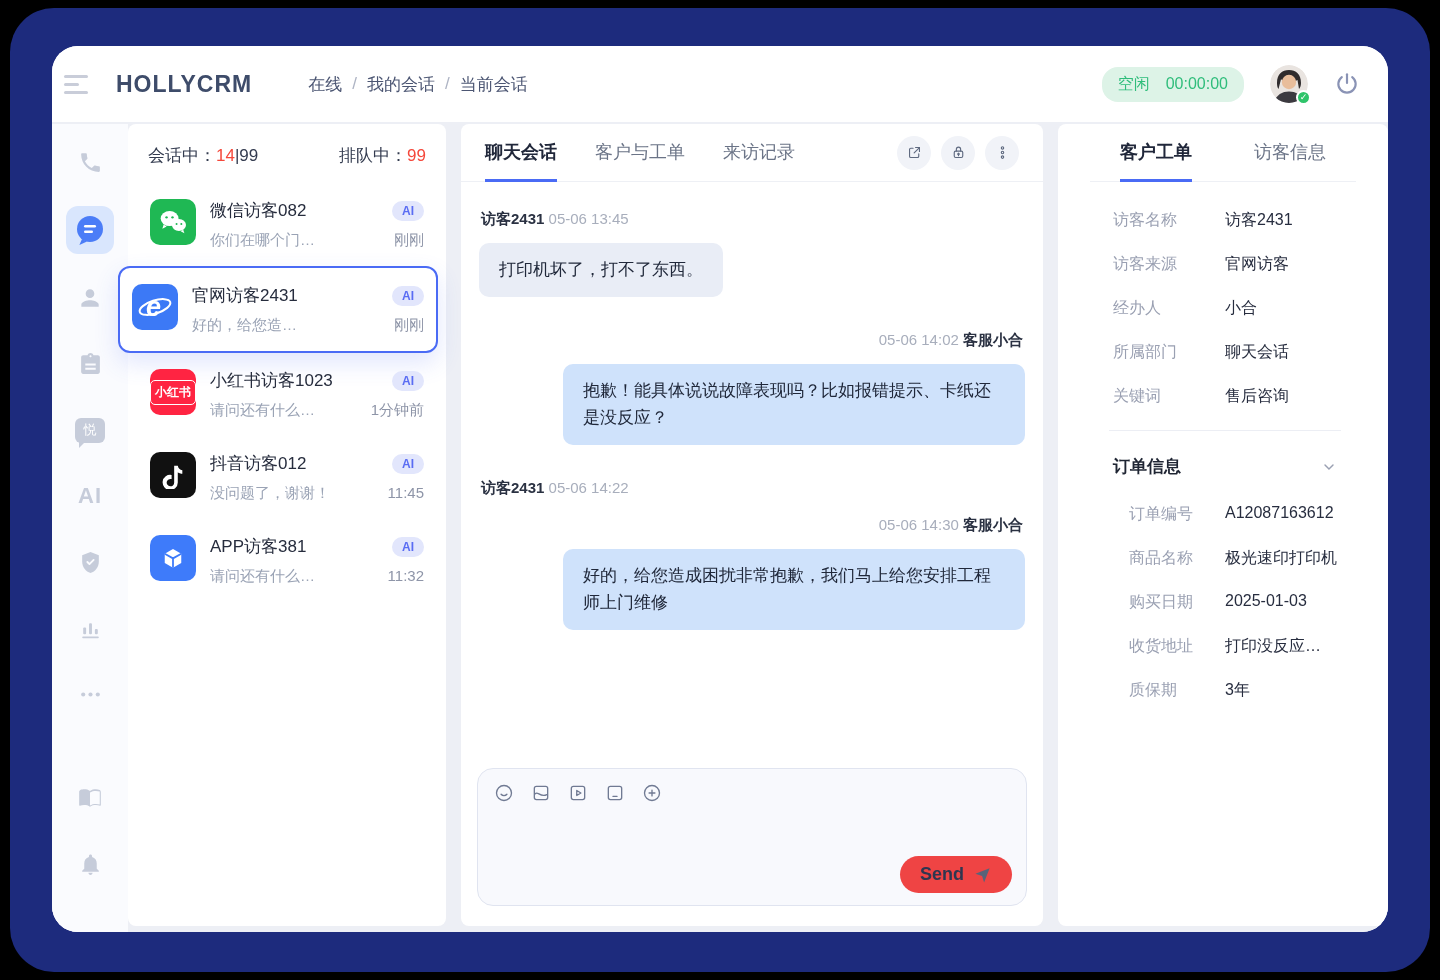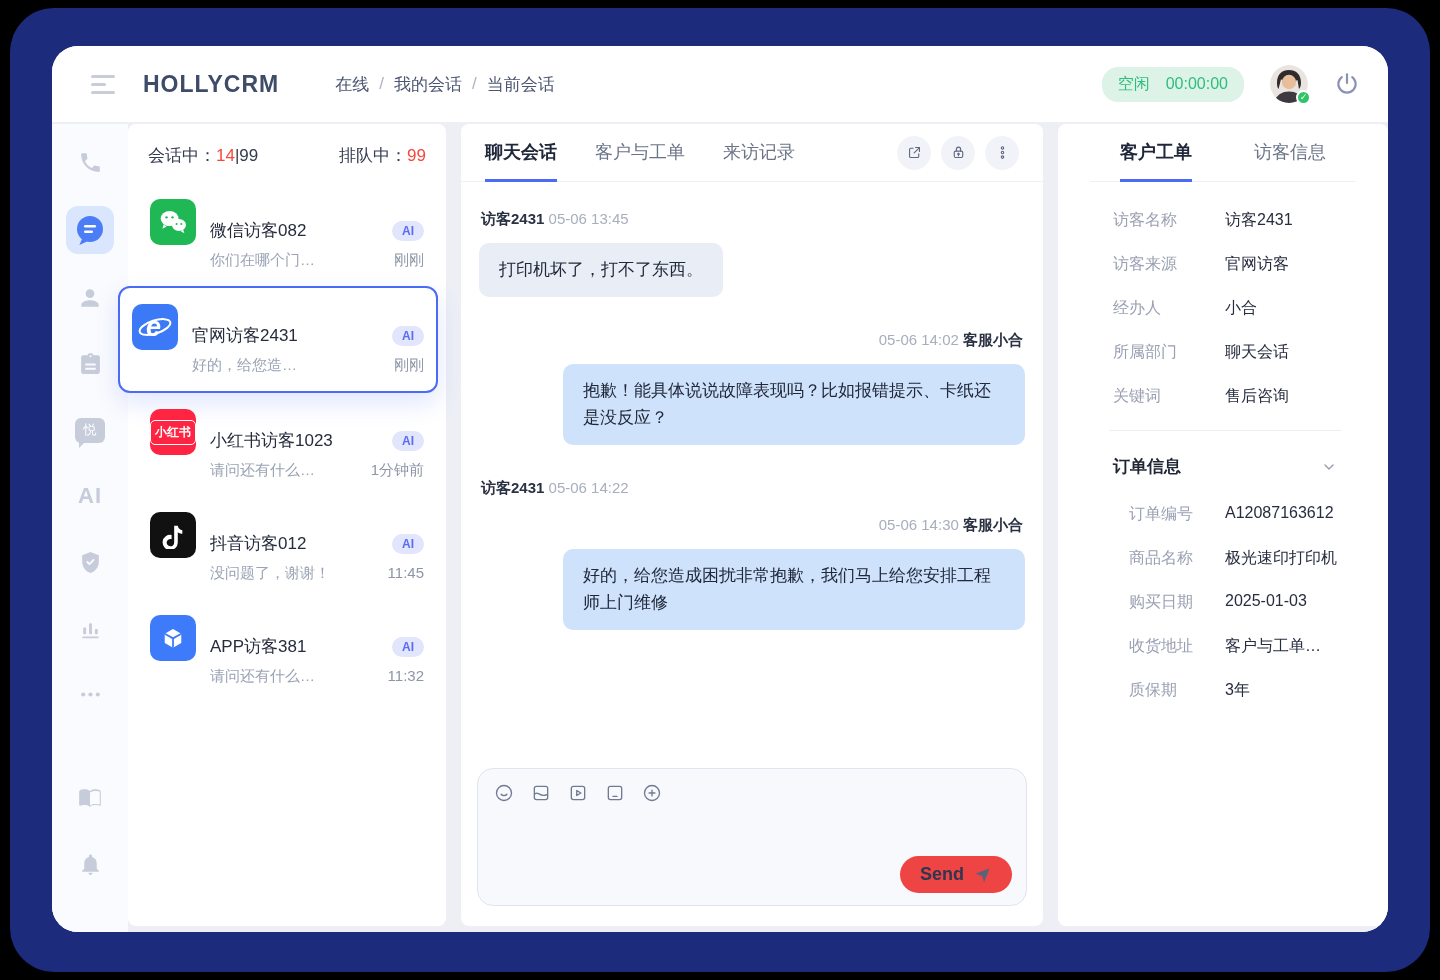--- a/index.html
+++ b/index.html
@@ -4,21 +4,21 @@
 <style>
   * { margin:0; padding:0; box-sizing:border-box; }
   html,body { width:1440px; height:980px; background:#000; overflow:hidden;
     font-family:"Liberation Sans","DejaVu Sans",sans-serif; }
   .frame { position:absolute; left:10px; top:8px; right:10px; bottom:8px;
     background:#1d2b7d; border-radius:44px; }
   .app { position:absolute; left:42px; top:38px; right:42px; bottom:40px;
     background:#fff; border-radius:26px; overflow:hidden; display:flex; flex-direction:column; }
 
   
-  .hdr { height:76px; flex:0 0 76px; display:flex; align-items:center; padding:0 28px 0 39px; background:#fff; }
+  .hdr { height:76px; flex:0 0 76px; display:flex; align-items:center; padding:0 28px 0 12px; background:#fff; }
   .burger { width:26px; display:flex; flex-direction:column; gap:5px; cursor:pointer; }
   .burger i { display:block; height:3px; border-radius:2px; background:#c9cdd9; }
   .burger i:nth-child(1){ width:24px; } .burger i:nth-child(2){ width:15px; } .burger i:nth-child(3){ width:24px; }
   .logo { margin-left:26px; font-size:23px; font-weight:700; letter-spacing:1px; color:#3e4c6a; }
   .crumbs { margin-left:56px; font-size:17px; color:#4c5673; display:flex; gap:10px; align-items:center; }
   .crumbs .sep { color:#aeb4c4; }
   .hdr-right { margin-left:auto; display:flex; align-items:center; gap:26px; }
   .status-pill { background:#ddf3e7; color:#2fbd7b; border-radius:16px; padding:7px 16px;
     font-size:16px; display:flex; gap:16px; align-items:center; cursor:pointer; }
   .avatar-wrap { position:relative; width:38px; height:38px; cursor:pointer; }
@@ -45,21 +45,21 @@
   .rail-spacer { margin-top:auto; }
 
   
   .list-panel { width:318px; flex:0 0 318px; background:#fff; border-radius:8px; margin-bottom:6px;
     padding:18px 14px; overflow:visible; }
   .stats { display:flex; justify-content:space-between; padding:2px 6px 16px; font-size:17px; color:#333b4f; }
   .red { color:#f5483b; }
   .convo { display:flex; align-items:flex-start; padding:16px 8px; cursor:pointer; }
   .convo .cicon { width:46px; height:46px; flex:0 0 46px; border-radius:10px; margin-right:14px;
     display:flex; align-items:center; justify-content:center; overflow:hidden; }
-  .convo .cbody { flex:1; min-width:0;margin-top:20px; }
+  .convo .cbody { flex:1; min-width:0; }
   .crow1 { display:flex; justify-content:space-between; align-items:center; }
   .ctitle { font-size:17px; color:#262c3d; font-weight:500; }
   .ai-pill { background:#e2e6fc; color:#5a6cf3; font-size:12px; font-weight:700; border-radius:10px;
     padding:3px 10px; }
   .crow2 { display:flex; justify-content:space-between; margin-top:9px; font-size:15px; color:#9aa3b5; }
   .ctime { color:#8e95a8; }
   .convo.selected { background:#fff; border:2px solid #4a6bf5; border-radius:12px;
     margin-left:-24px; margin-right:-6px; padding:16px 12px;
     box-shadow:0 10px 24px rgba(70,100,240,.16); }
   .ic-wechat { background:#1fb854; } .ic-ie { background:#3c79f6; }
@@ -463,21 +463,21 @@
           <div class="frow">
             <span class="fl" style="width:96px;flex-basis:96px">商品名称</span>
             <span class="fv">极光速印打印机</span>
           </div>
           <div class="frow">
             <span class="fl" style="width:96px;flex-basis:96px">购买日期</span>
             <span class="fv">2025-01-03</span>
           </div>
           <div class="frow">
             <span class="fl" style="width:96px;flex-basis:96px">收货地址</span>
-            <span class="fv">客户与工单…</span>
+            <span class="fv">打印没反应…</span>
           </div>
           <div class="frow">
             <span class="fl" style="width:96px;flex-basis:96px">质保期</span>
             <span class="fv">3年</span>
           </div>
         </div>
       </div>
     </div>
 
   </div>

